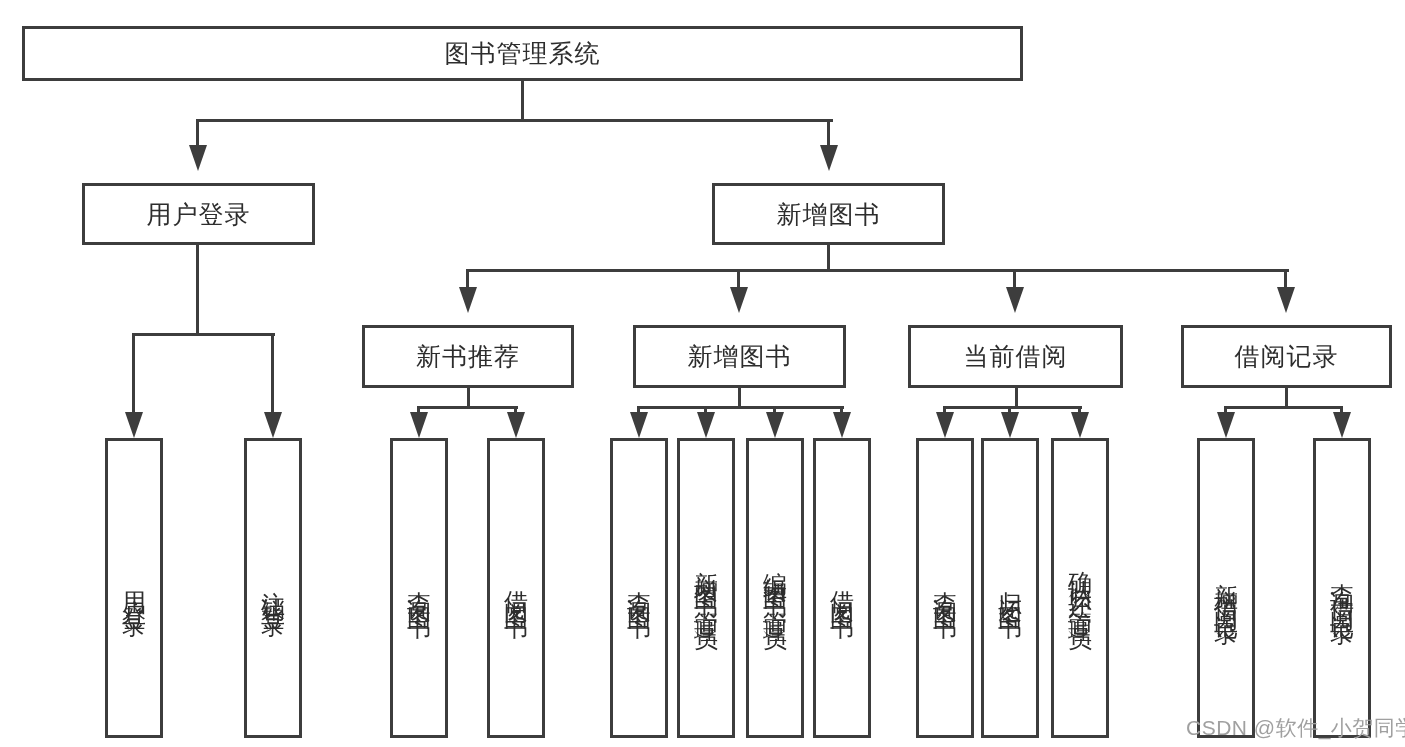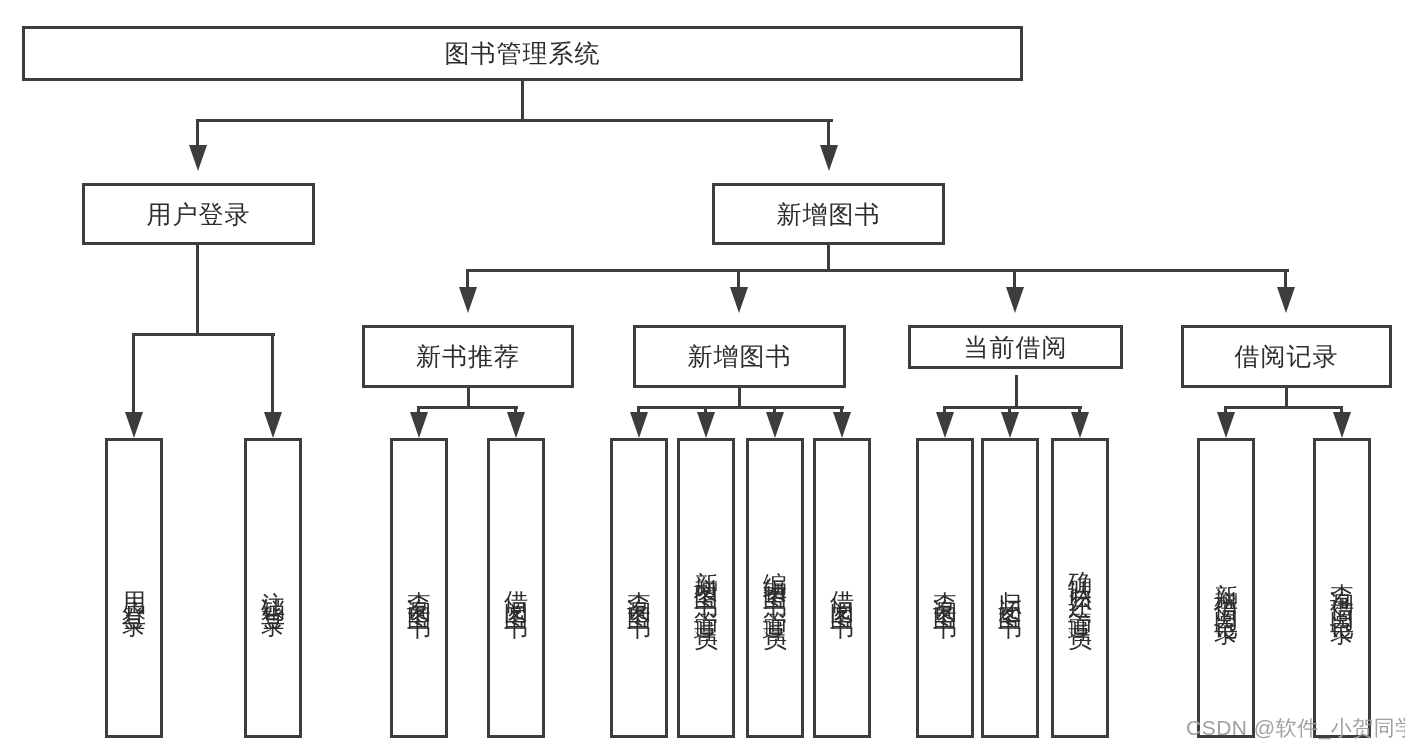--- a/index.html
+++ b/index.html
@@ -57,21 +57,21 @@
     color:var(--wm);
     z-index:3;
     white-space:nowrap;
   }
   
   #b-root {left:22px;  top:13px;  width:1001px;height:55px;}
   #b-l2-0 {left:82px;  top:170px; width:233px; height:62px;}
   #b-l2-1 {left:712px; top:170px; width:233px; height:62px;}
   #b-l3-0 {left:362px; top:312px; width:212px; height:63px;}
   #b-l3-1 {left:633px; top:312px; width:213px; height:63px;}
-  #b-l3-2 {left:908px; top:312px; width:215px; height:44px;text-align:right;}
+  #b-l3-2 {left:908px; top:312px; width:215px; height:63px;text-align:right;}
   #b-l3-3 {left:1181px;top:312px; width:211px; height:63px;}
   #b-a0{left:105px;} #b-a1{left:244px;}
   #b-b0{left:390px;} #b-b1{left:487px;}
   #b-c0{left:610px;} #b-c1{left:677px;} #b-c2{left:746px;} #b-c3{left:813px;}
   #b-d0{left:916px;} #b-d1{left:981px;} #b-d2{left:1051px;}
   #b-e0{left:1197px;}#b-e1{left:1313px;}
   .leaf{top:438px;width:58px;height:300px;}
 </style>
 </head>
 <body>

